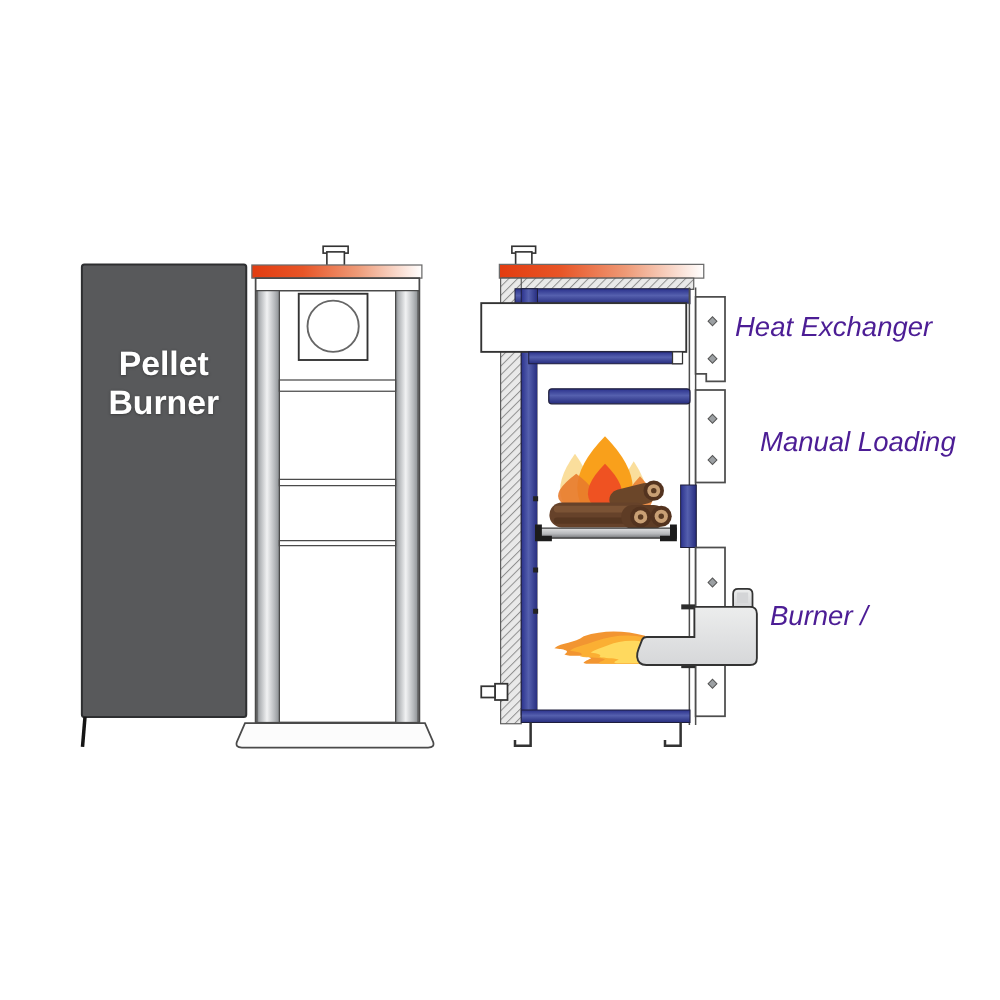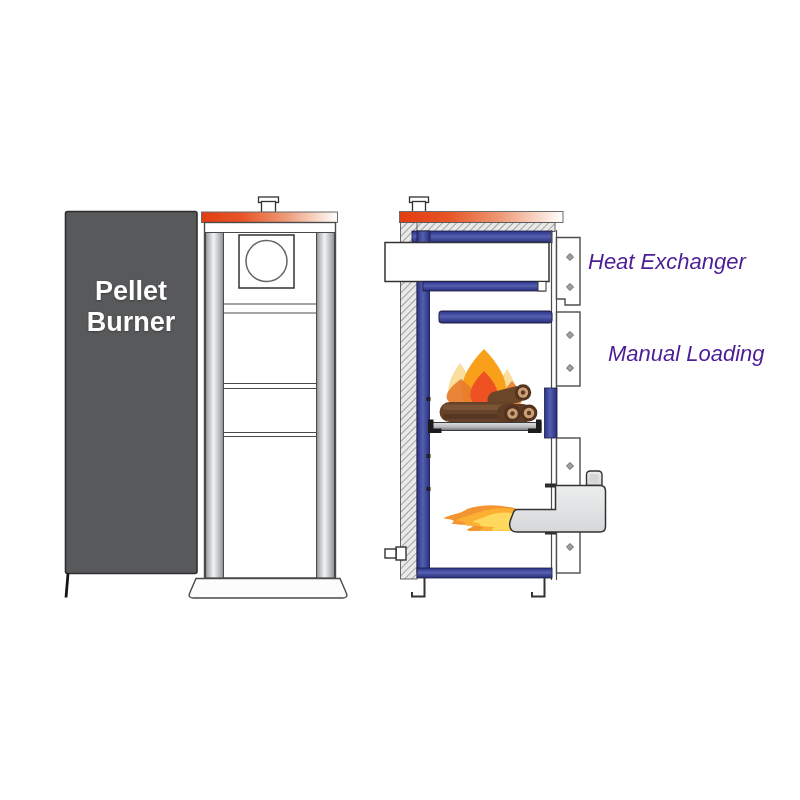--- a/index.html
+++ b/index.html
@@ -170,15 +170,16 @@
   <div class="hopper-label">
     <span>Pellet</span><br>
     <span>Burner</span>
   </div>
 
   <div class="lbl" style="left:588px;top:249px;">Heat Exchanger</div>
 
   <div class="lbl" style="left:588px;top:341px;margin-left:20px;">Manual Loading</div>
 
   <div class="lbl" style="left:616px;top:480px;">
+    <div>Burner /</div>
   </div>
 
 </div>
 
 </body></html>

